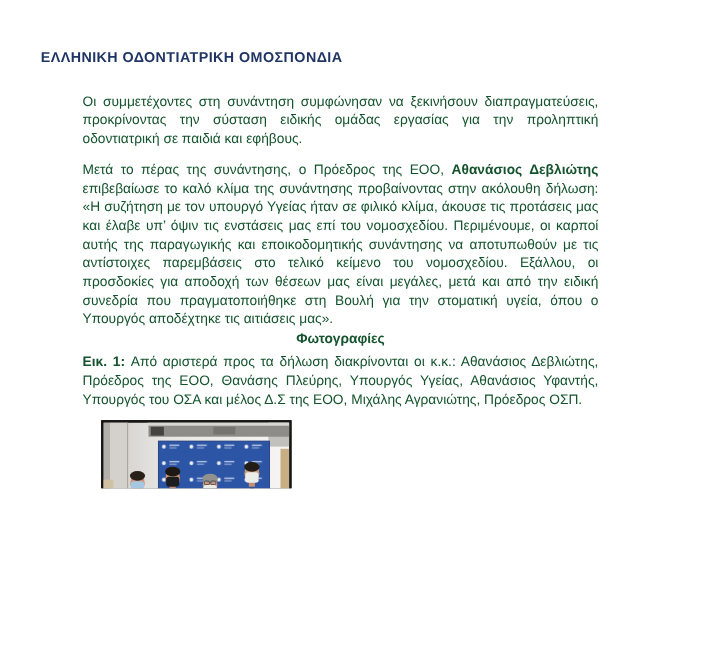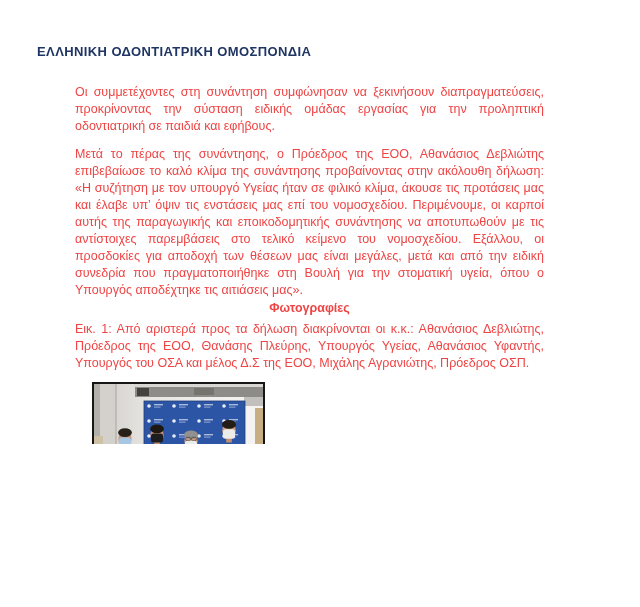--- a/index.html
+++ b/index.html
@@ -11,24 +11,24 @@
     overflow:hidden;
   }
   .doc-title{
     position:absolute;left:37px;top:44px;margin:0;
     font-size:13px;font-weight:bold;letter-spacing:.4px;
     color:#1f3563;
   }
   .para{
     position:absolute;left:75px;width:469px;margin:0;
     font-size:12.5px;line-height:17px;
-    color:#ef4444;
+    color:#14532d;
     text-align:justify;
   }
-  .b{font-weight:normal;}
+  .b{font-weight:bold;}
   .i{}
   .heading-bold{font-weight:bold;text-align:center;}
   .photo-frame{
     position:absolute;left:92px;top:382px;
     width:169px;height:197px;
     border:2px solid #161616;
     background:#000;
     line-height:0;
   }
   .photo-frame svg{display:block;width:169px;height:197px;}

